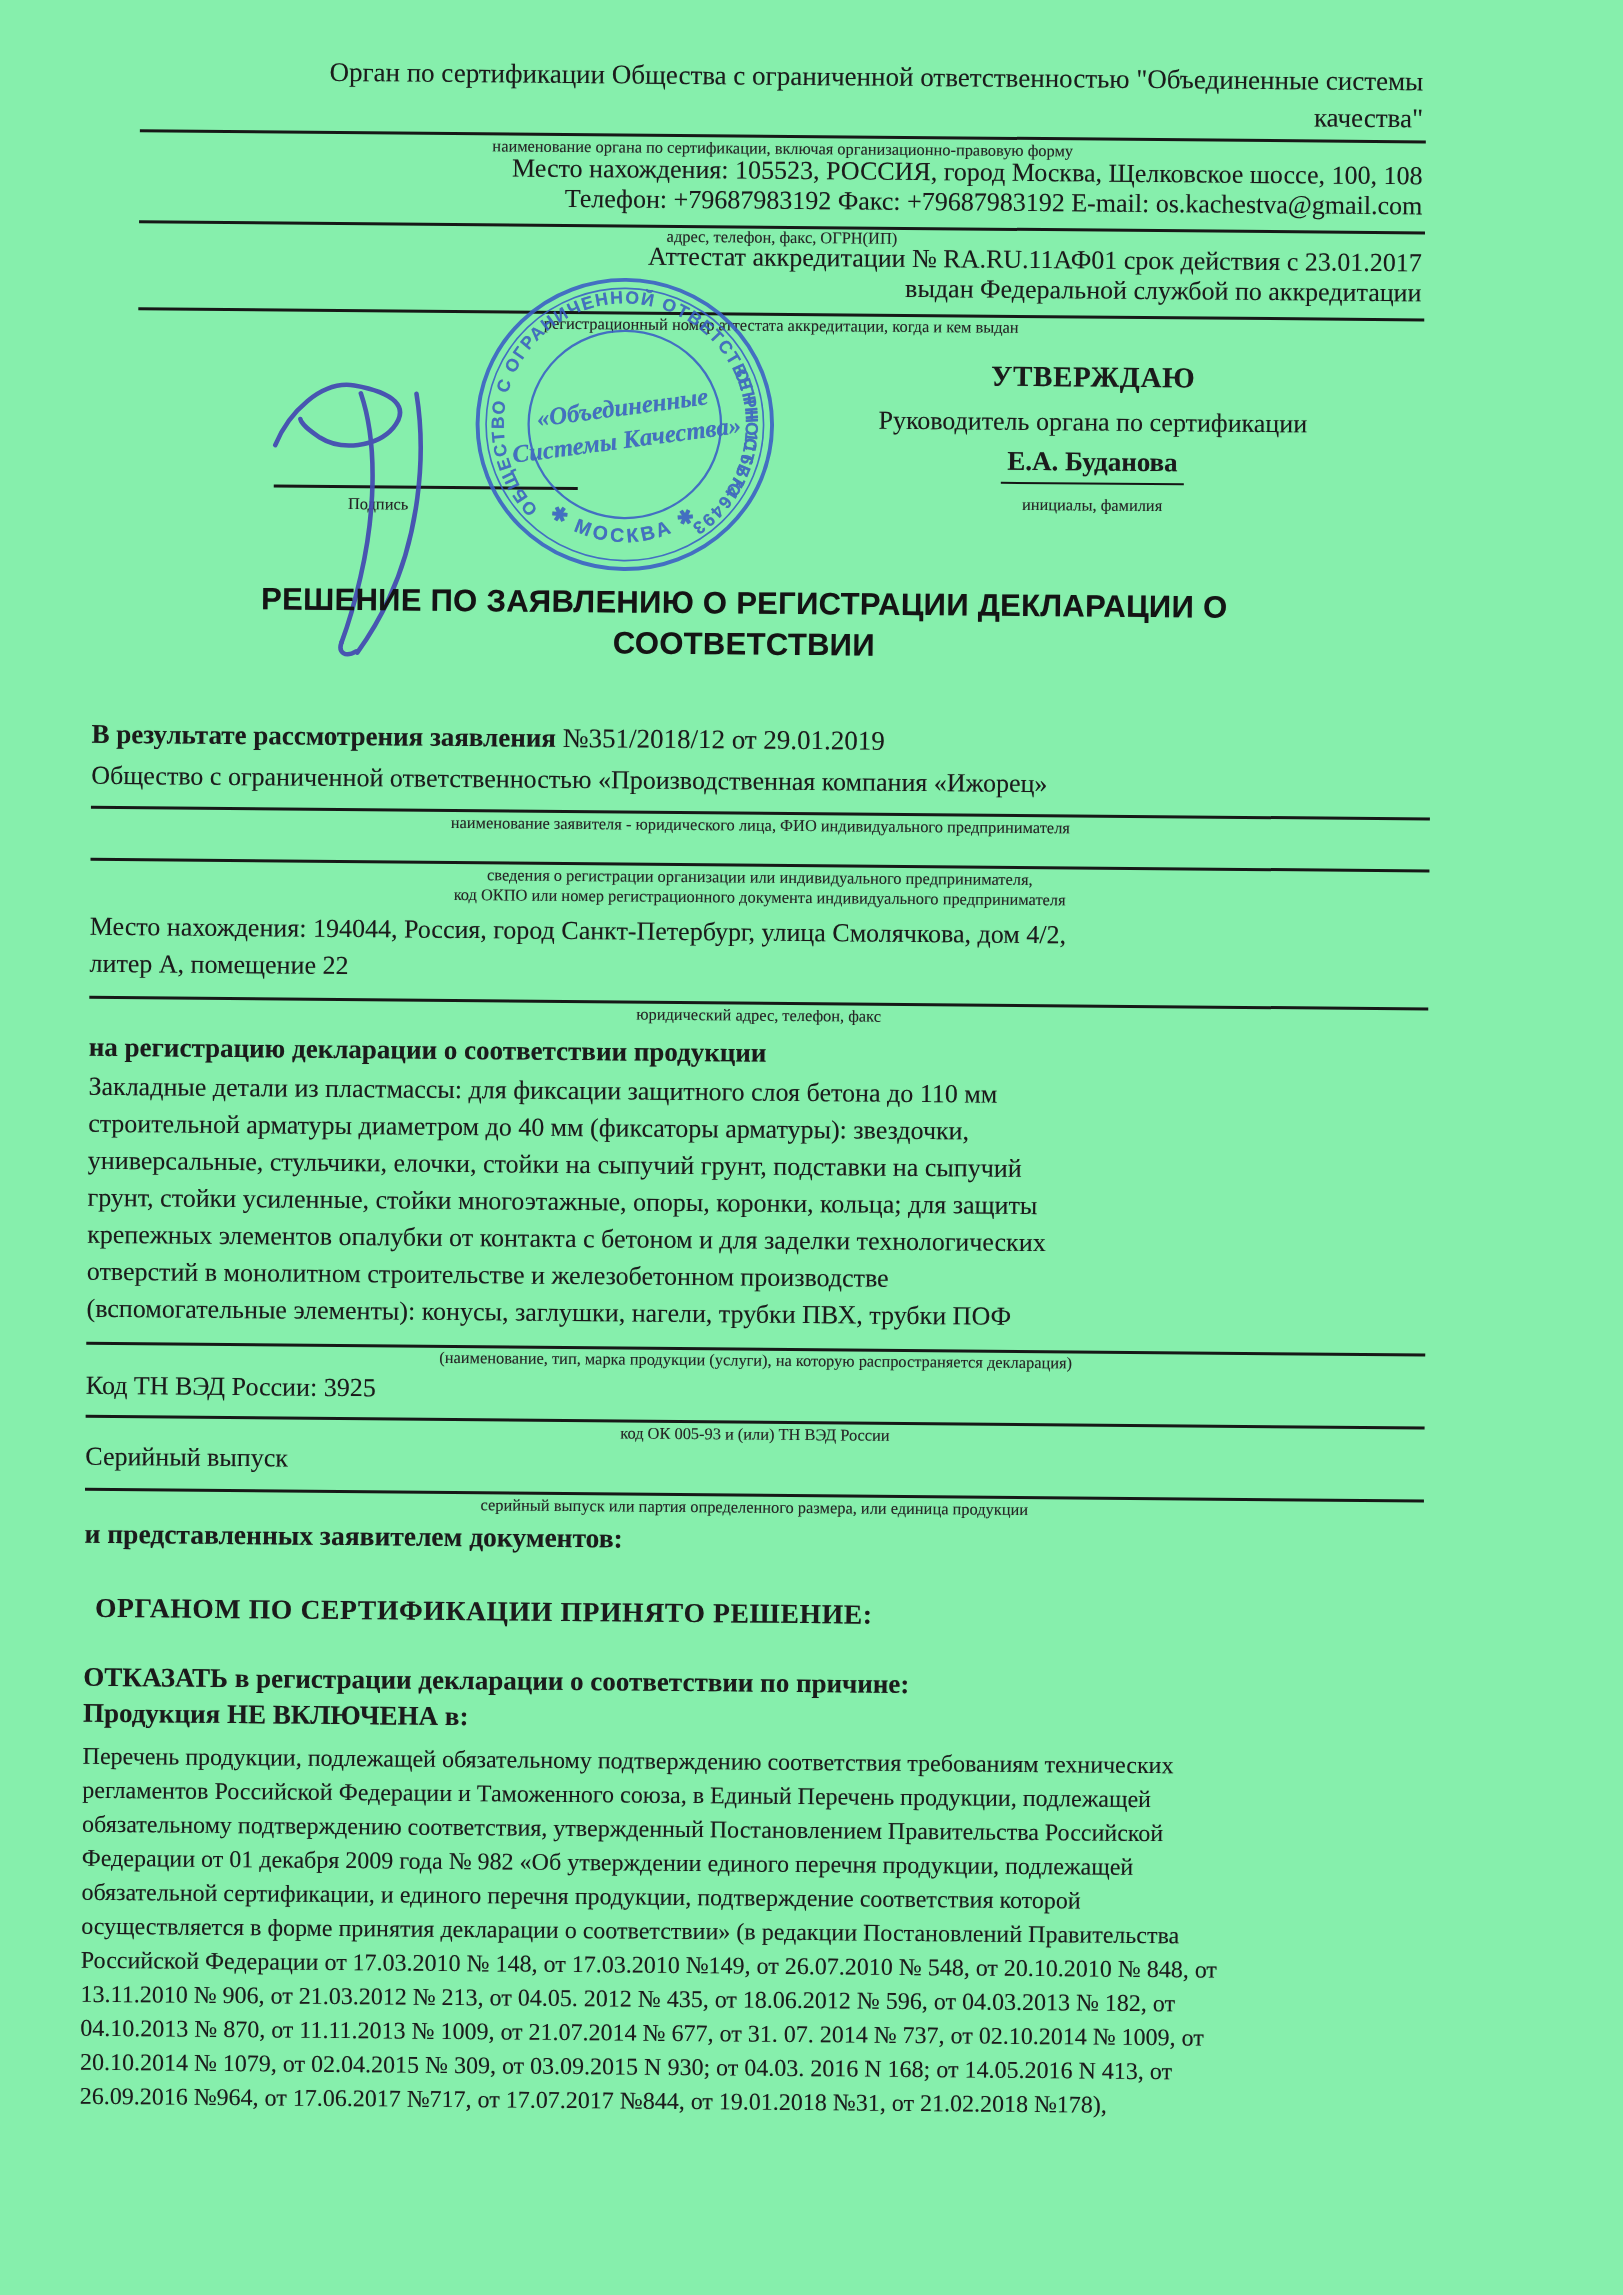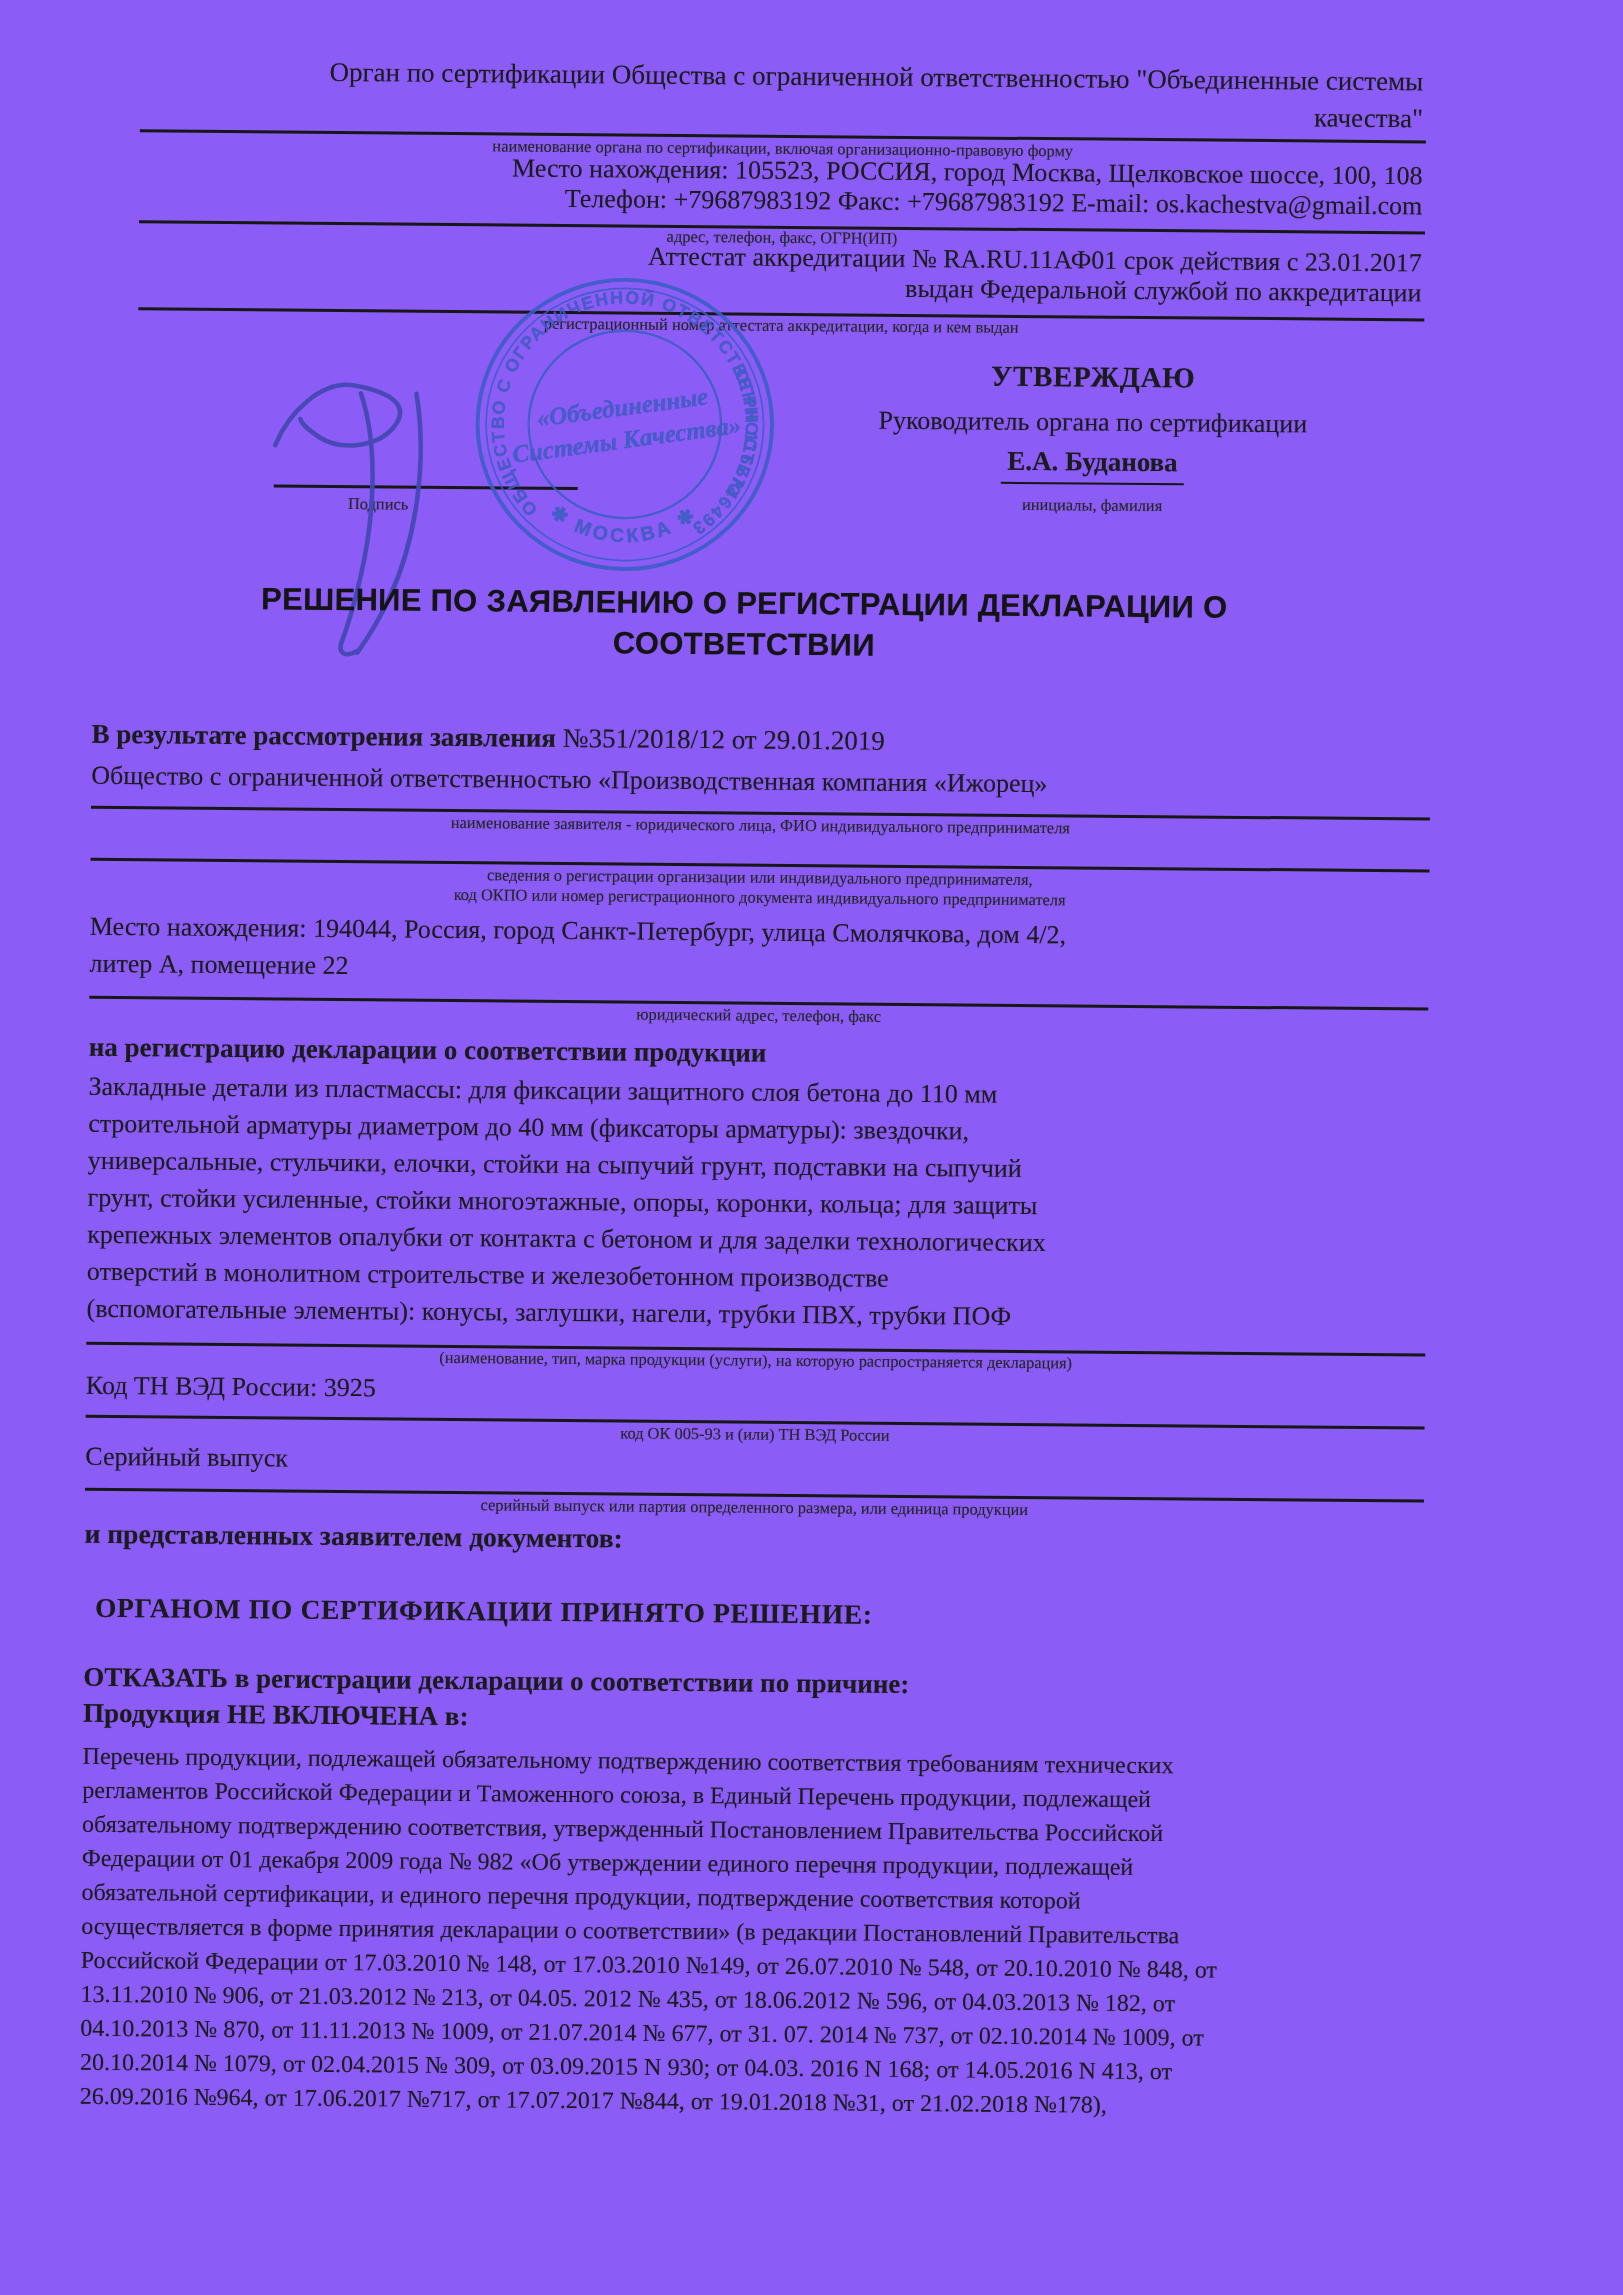--- a/index.html
+++ b/index.html
@@ -1,21 +1,21 @@
 <!DOCTYPE html>
 <html style="font-size:10.5px"><head>
 <meta charset="utf-8">
 <style>
   * { margin:0; padding:0; box-sizing:border-box; }
   html,body { background:#ffffff; }
   body {
     width:1623px; height:2295px; position:relative; overflow:hidden;
     font-family:"Liberation Serif", serif; color:#1b1b1b;
   }
-  .page { position:absolute; inset:0; background:#8b5cf6; }
+  .page { position:absolute; inset:0; background:#86efac; }
   .tilt { position:absolute; inset:0; transform:rotate(0.5deg); transform-origin:0 0; }
   .blk { position:absolute; }
   .pre { white-space:pre-line; }
   .right { text-align:right; }
   .center { text-align:center; }
   .serif40 { font-size:26px; line-height:34px; }
   .serif41 { font-size:27px; line-height:35px; }
   .bold { font-weight:bold; }
   .small { font-size:16.4px; line-height:20px; color:#262626; }
   .rule { position:absolute; height:2.6px; background:#171717; }

